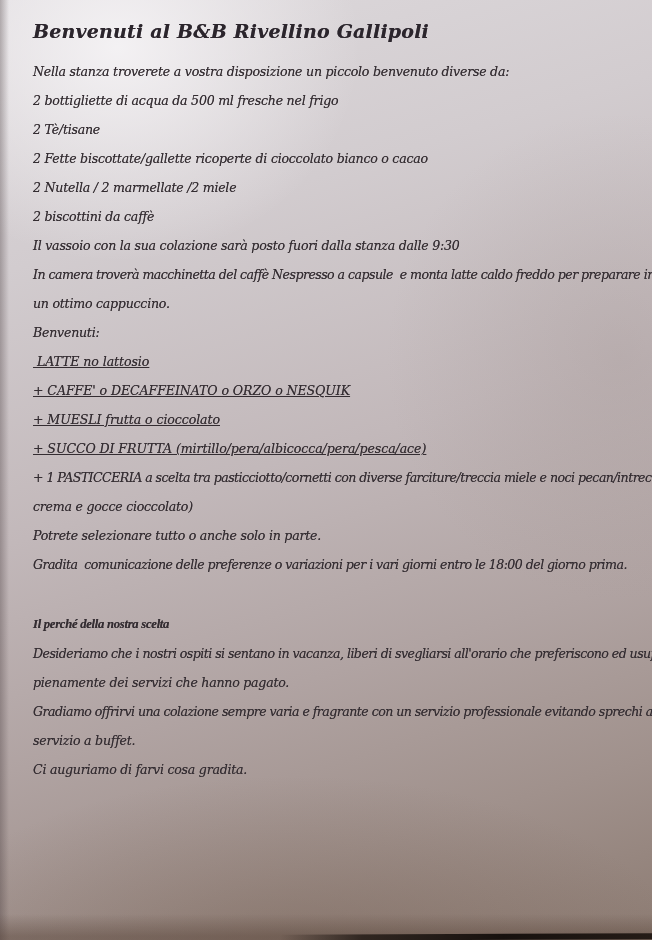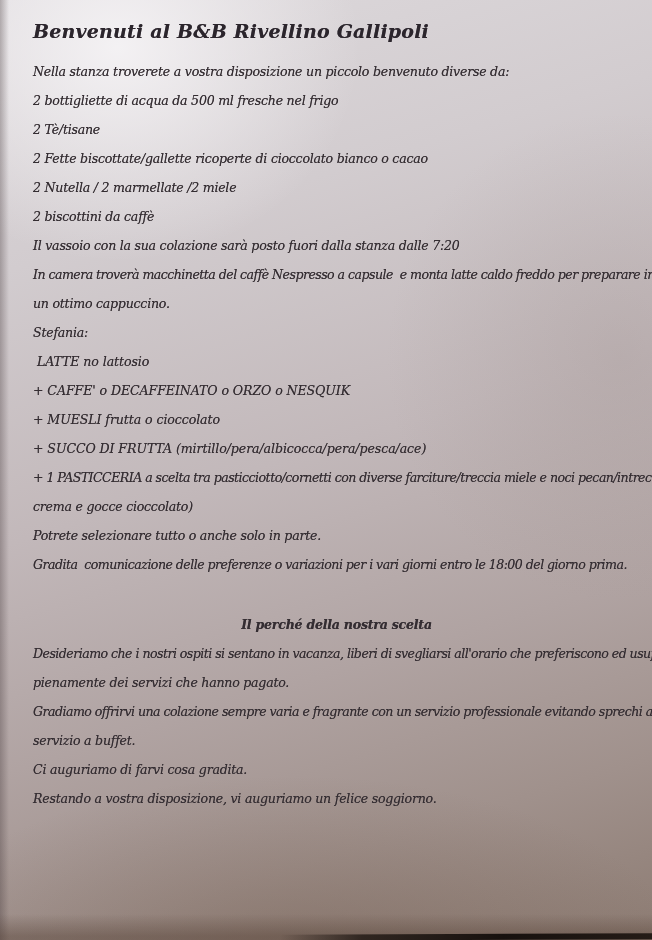--- a/index.html
+++ b/index.html
@@ -51,58 +51,58 @@
     text-shadow: 0 0 0.6px rgba(43,37,44,0.65);
   }
   .line {
     height: 29px;
     font-size: 12.6px;
     font-style: italic;
     letter-spacing: -0.25px;
     white-space: pre;
     text-shadow: 0 0 0.55px rgba(52,45,50,0.7);
   }
-  .line.caps { letter-spacing: -0.1px; }
+  .line.caps { letter-spacing: -0.1px; text-decoration: underline; }
   .line.squeeze { letter-spacing: -0.55px; }
   .line.center {
-    text-align: center;
+    text-align: left;
     margin-top: 31px;
     font-weight: bold;
     text-shadow: 0 0 0.5px rgba(52,45,50,0.8);
+    font-family: Liberation Serif, serif;
   }
 </style>
 </head>
 <body>
 
 <div class="photo">
   <div class="page-text">
     <h1 class="doc-title">Benvenuti al B&amp;B Rivellino Gallipoli</h1>
 
     <div class="line">Nella stanza troverete a vostra disposizione un piccolo benvenuto diverse da:</div>
     <div class="line">2 bottigliette di acqua da 500 ml fresche nel frigo</div>
     <div class="line">2 Tè/tisane</div>
     <div class="line">2 Fette biscottate/gallette ricoperte di cioccolato bianco o cacao</div>
     <div class="line">2 Nutella / 2 marmellate /2 miele</div>
     <div class="line">2 biscottini da caffè</div>
-    <div class="line">Il vassoio con la sua colazione sarà posto fuori dalla stanza dalle 7:20</div>
+    <div class="line">Il vassoio con la sua colazione sarà posto fuori dalla stanza dalle 9:30</div>
     <div class="line squeeze">In camera troverà macchinetta del caffè Nespresso a capsule  e monta latte caldo freddo per preparare in autonomia</div>
     <div class="line">un ottimo cappuccino.</div>
-    <div class="line">Stefania:</div>
+    <div class="line">Benvenuti:</div>
     <div class="line caps"> LATTE no lattosio</div>
     <div class="line caps">+ CAFFE' o DECAFFEINATO o ORZO o NESQUIK</div>
     <div class="line caps">+ MUESLI frutta o cioccolato</div>
     <div class="line caps">+ SUCCO DI FRUTTA (mirtillo/pera/albicocca/pera/pesca/ace)</div>
     <div class="line squeeze">+ 1 PASTICCERIA a scelta tra pasticciotto/cornetti con diverse farciture/treccia miele e noci pecan/intreccio sfoglia</div>
     <div class="line">crema e gocce cioccolato)</div>
     <div class="line">Potrete selezionare tutto o anche solo in parte.</div>
     <div class="line squeeze">Gradita  comunicazione delle preferenze o variazioni per i vari giorni entro le 18:00 del giorno prima.</div>
     <div class="line center">Il perché della nostra scelta</div>
     <div class="line squeeze">Desideriamo che i nostri ospiti si sentano in vacanza, liberi di svegliarsi all'orario che preferiscono ed usufruire</div>
     <div class="line">pienamente dei servizi che hanno pagato.</div>
     <div class="line squeeze">Gradiamo offrirvi una colazione sempre varia e fragrante con un servizio professionale evitando sprechi alimentari di un</div>
     <div class="line">servizio a buffet.</div>
     <div class="line">Ci auguriamo di farvi cosa gradita.</div>
-    <div class="line">Restando a vostra disposizione, vi auguriamo un felice soggiorno.</div>
   </div>
 
   <div class="bottom-shadow"></div>
   <div class="table-edge"></div>
 </div>
 
 </body></html>

